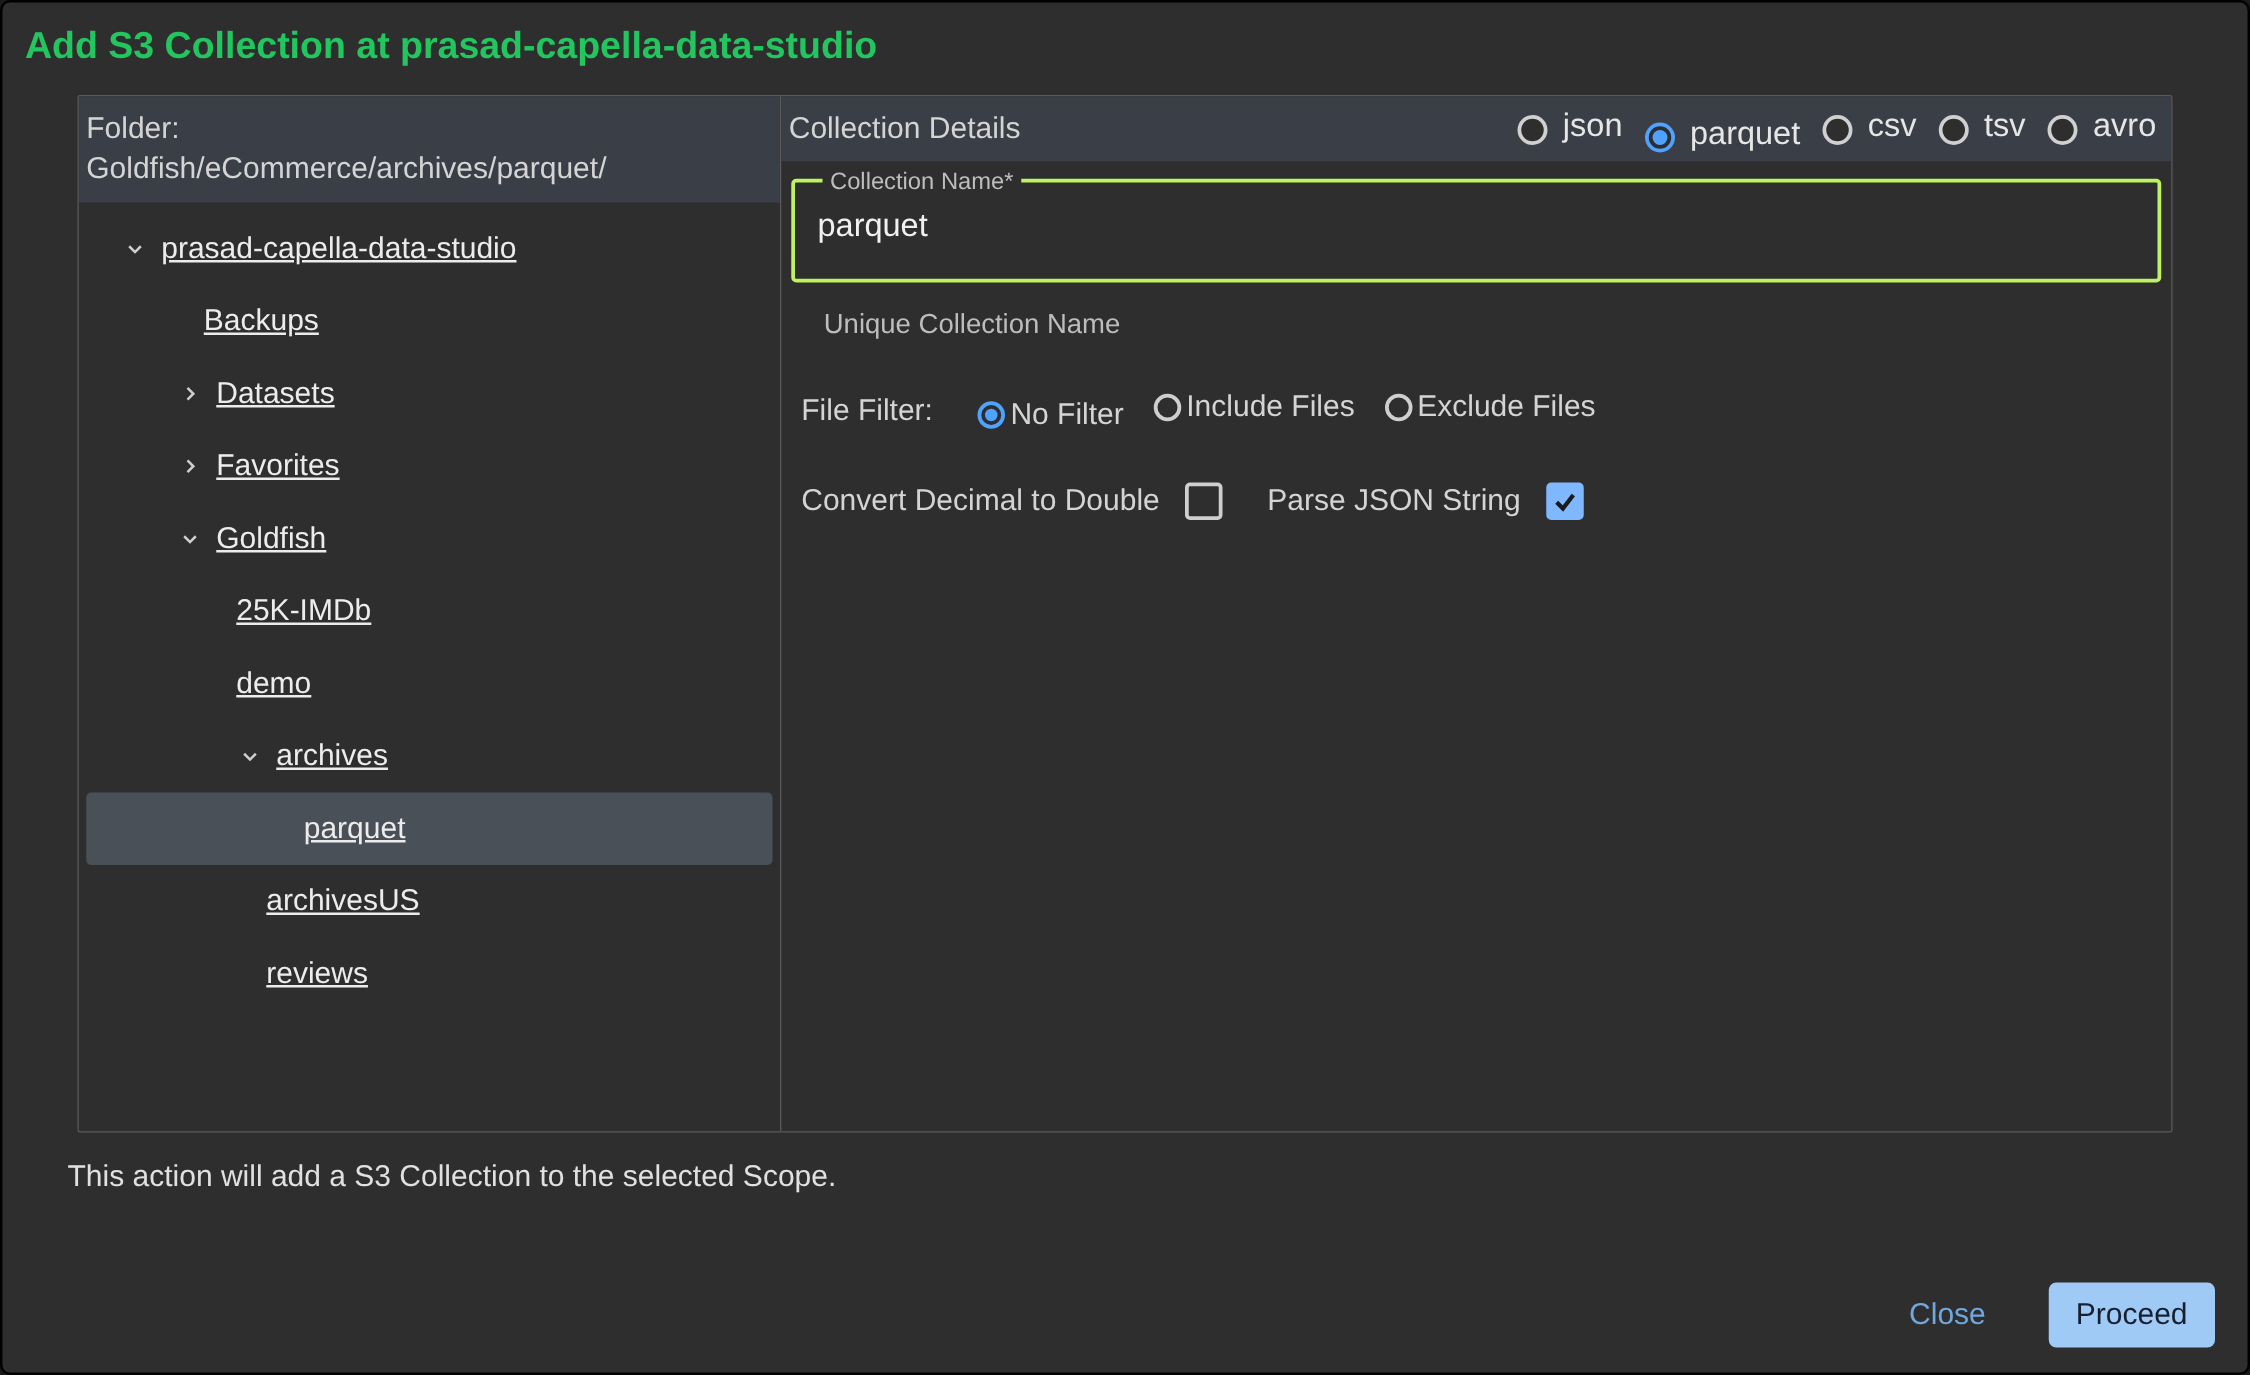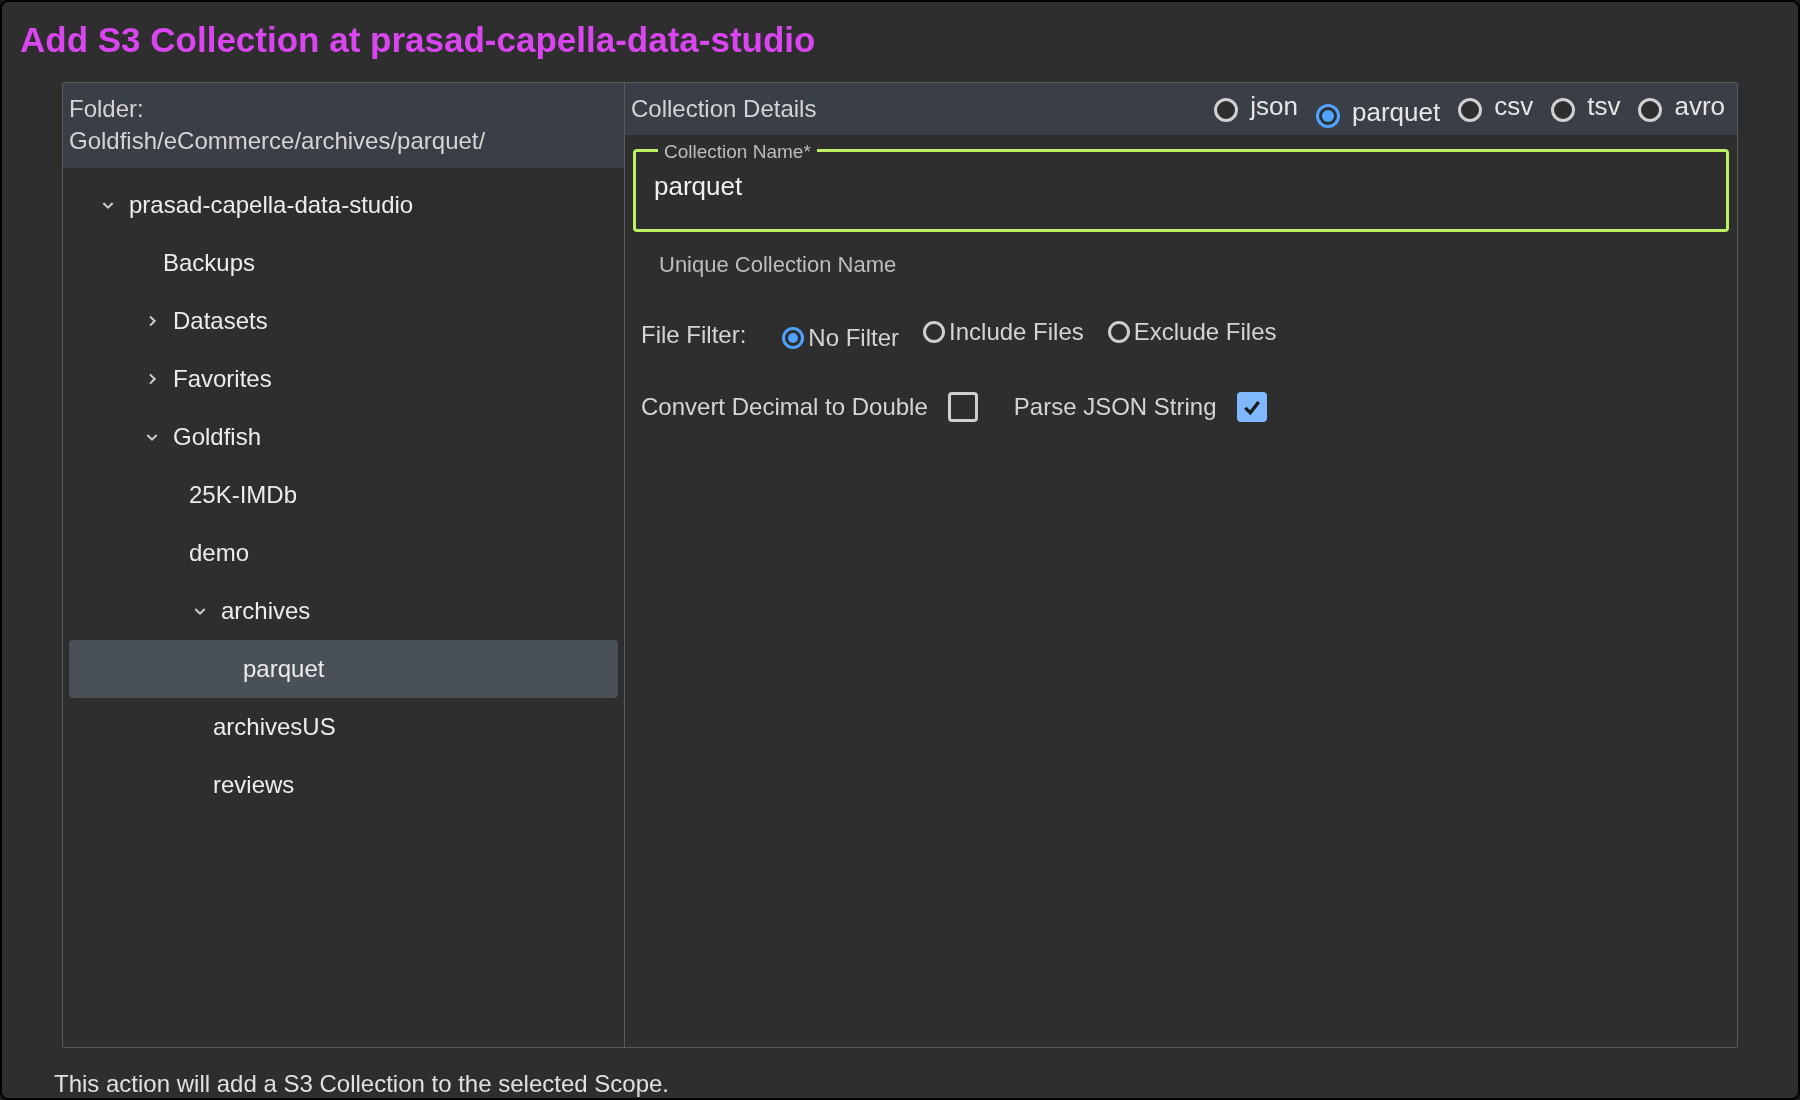--- a/index.html
+++ b/index.html
@@ -16,23 +16,23 @@
     background: #2e2e2e;
     border: 2px solid #000;
     border-radius: 8px;
     width: 1800px;
     height: 1100px;
     display: flex;
     flex-direction: column;
     padding: 0;
   }
   .title {
-    font-size: 35px;
+    font-size: 30px;
     font-weight: 700;
-    color: #d946ef;
+    color: #22c55e;
     padding: 18px 18px 22px 18px;
   }
   .body {
     flex: 1;
     display: flex;
     border: 1px solid #5a5a5a;
     margin: 0 60px;
     border-radius: 2px;
     overflow: hidden;
   }
@@ -70,21 +70,21 @@
     margin-right: 10px;
     display: inline-flex;
     align-items: center;
     justify-content: center;
   }
   .tree-item .chev svg { stroke: #cfcfcf; }
   .tree-item.selected {
     background: #4a5058;
     border-radius: 4px;
   }
-  .tree-item .text { white-space: nowrap; }
+  .tree-item .text { white-space: nowrap; text-decoration: underline; }
   
   .d0 { padding-left: 34px; }
   .d1 { padding-left: 78px; }
   .d1.blank-chev { padding-left: 100px; text-align: right; }
   .d2 { padding-left: 102px; }
   .d2.blank-chev { padding-left: 126px; }
   .d3 { padding-left: 126px; }
   .d3.blank-chev { padding-left: 150px; }
   .d4 { padding-left: 150px; }
   .d4.blank-chev { padding-left: 174px; }
@@ -376,14 +376,18 @@
             </span>
           </div>
 
       </div>
     </div>
 
   </div>
 
   <div class="footer-note">This action will add a S3 Collection to the selected Scope.</div>
 
+  <div class="footer-buttons">
+    <button class="btn btn-close">Close</button>
+    <button class="btn btn-proceed">Proceed</button>
+  </div>
 
 </div>
 
 </body></html>

